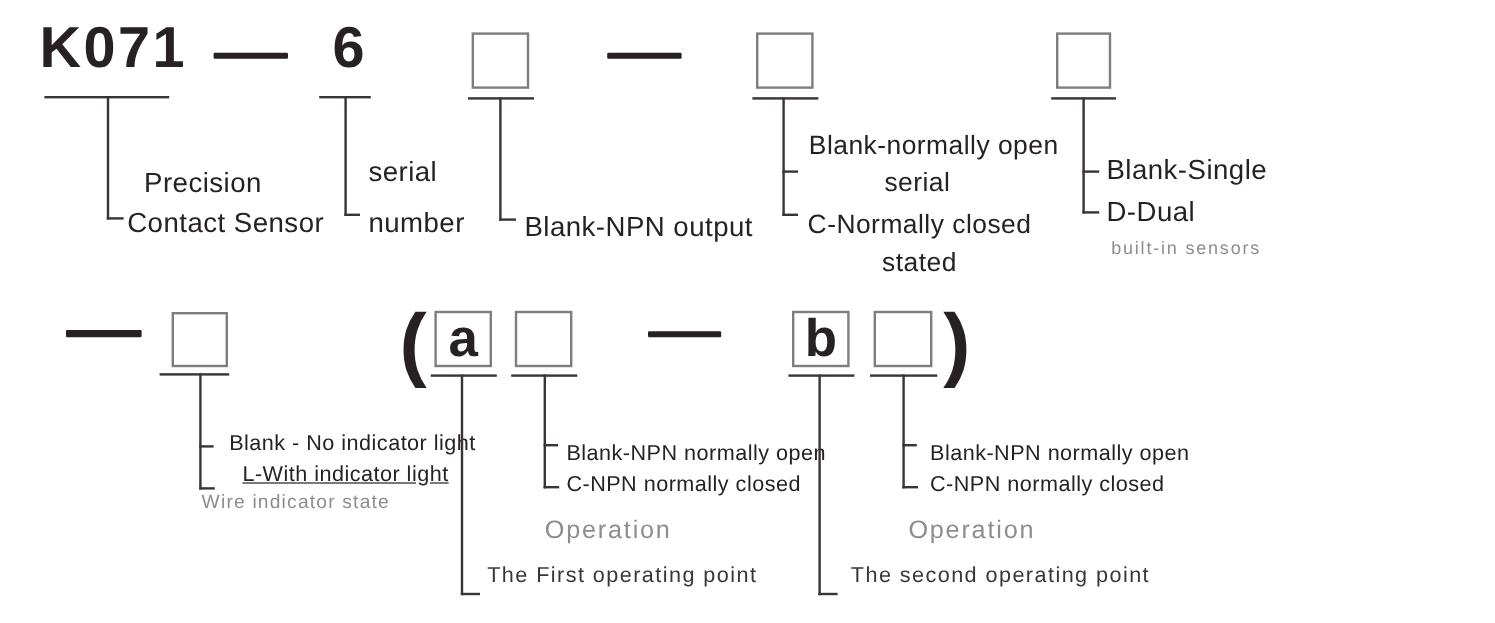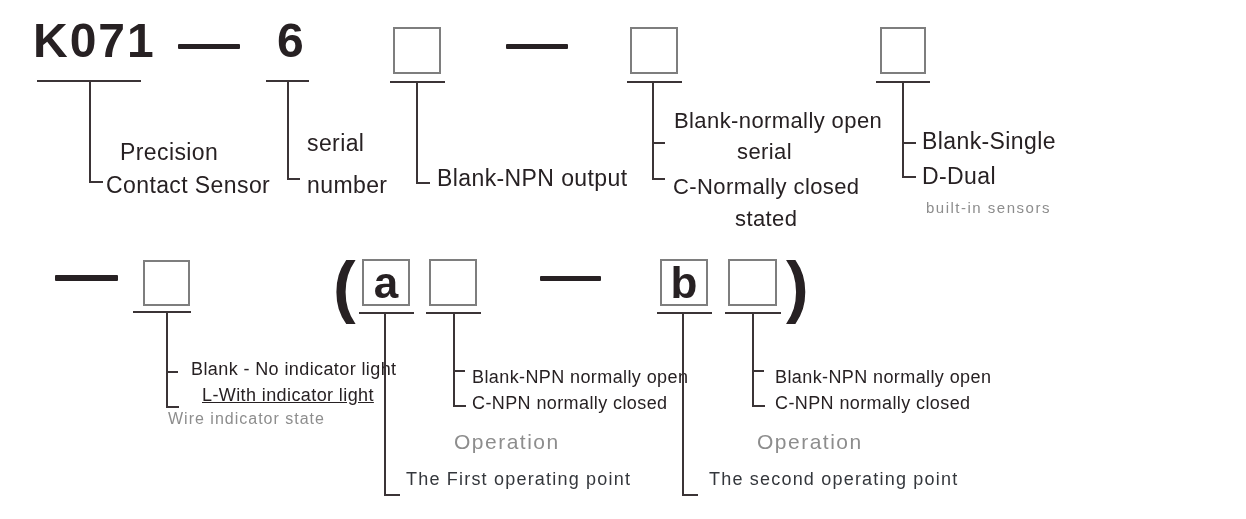--- a/index.html
+++ b/index.html
@@ -61,21 +61,21 @@
     <div class="hl" style="left:287px;top:178px;width:13px;"></div>
     <div class="t lbl" style="left:307px;top:132px;">serial</div>
     <div class="t lbl" style="left:307px;top:174px;">number</div>
   </div>
 
   <div class="seg">
     <div class="box" style="left:393px;top:27px;"></div>
     <div class="hl" style="left:390px;top:81px;width:55px;"></div>
     <div class="vl" style="left:416px;top:81px;height:103px;"></div>
     <div class="hl" style="left:416px;top:182px;width:14px;"></div>
-    <div class="t lbl" style="left:437px;top:167px;">Blank-NPN output</div>
+    <div class="t lbl" style="left:437px;top:178px;">Blank-NPN output</div>
   </div>
 
   <div class="dash" style="left:506px;top:44px;width:62px;"></div>
 
   <div class="seg">
     <div class="box" style="left:630px;top:27px;"></div>
     <div class="hl" style="left:627px;top:81px;width:55px;"></div>
     <div class="vl" style="left:652px;top:81px;height:99px;"></div>
     <div class="hl" style="left:652px;top:142px;width:13px;"></div>
     <div class="hl" style="left:652px;top:178px;width:13px;"></div>

